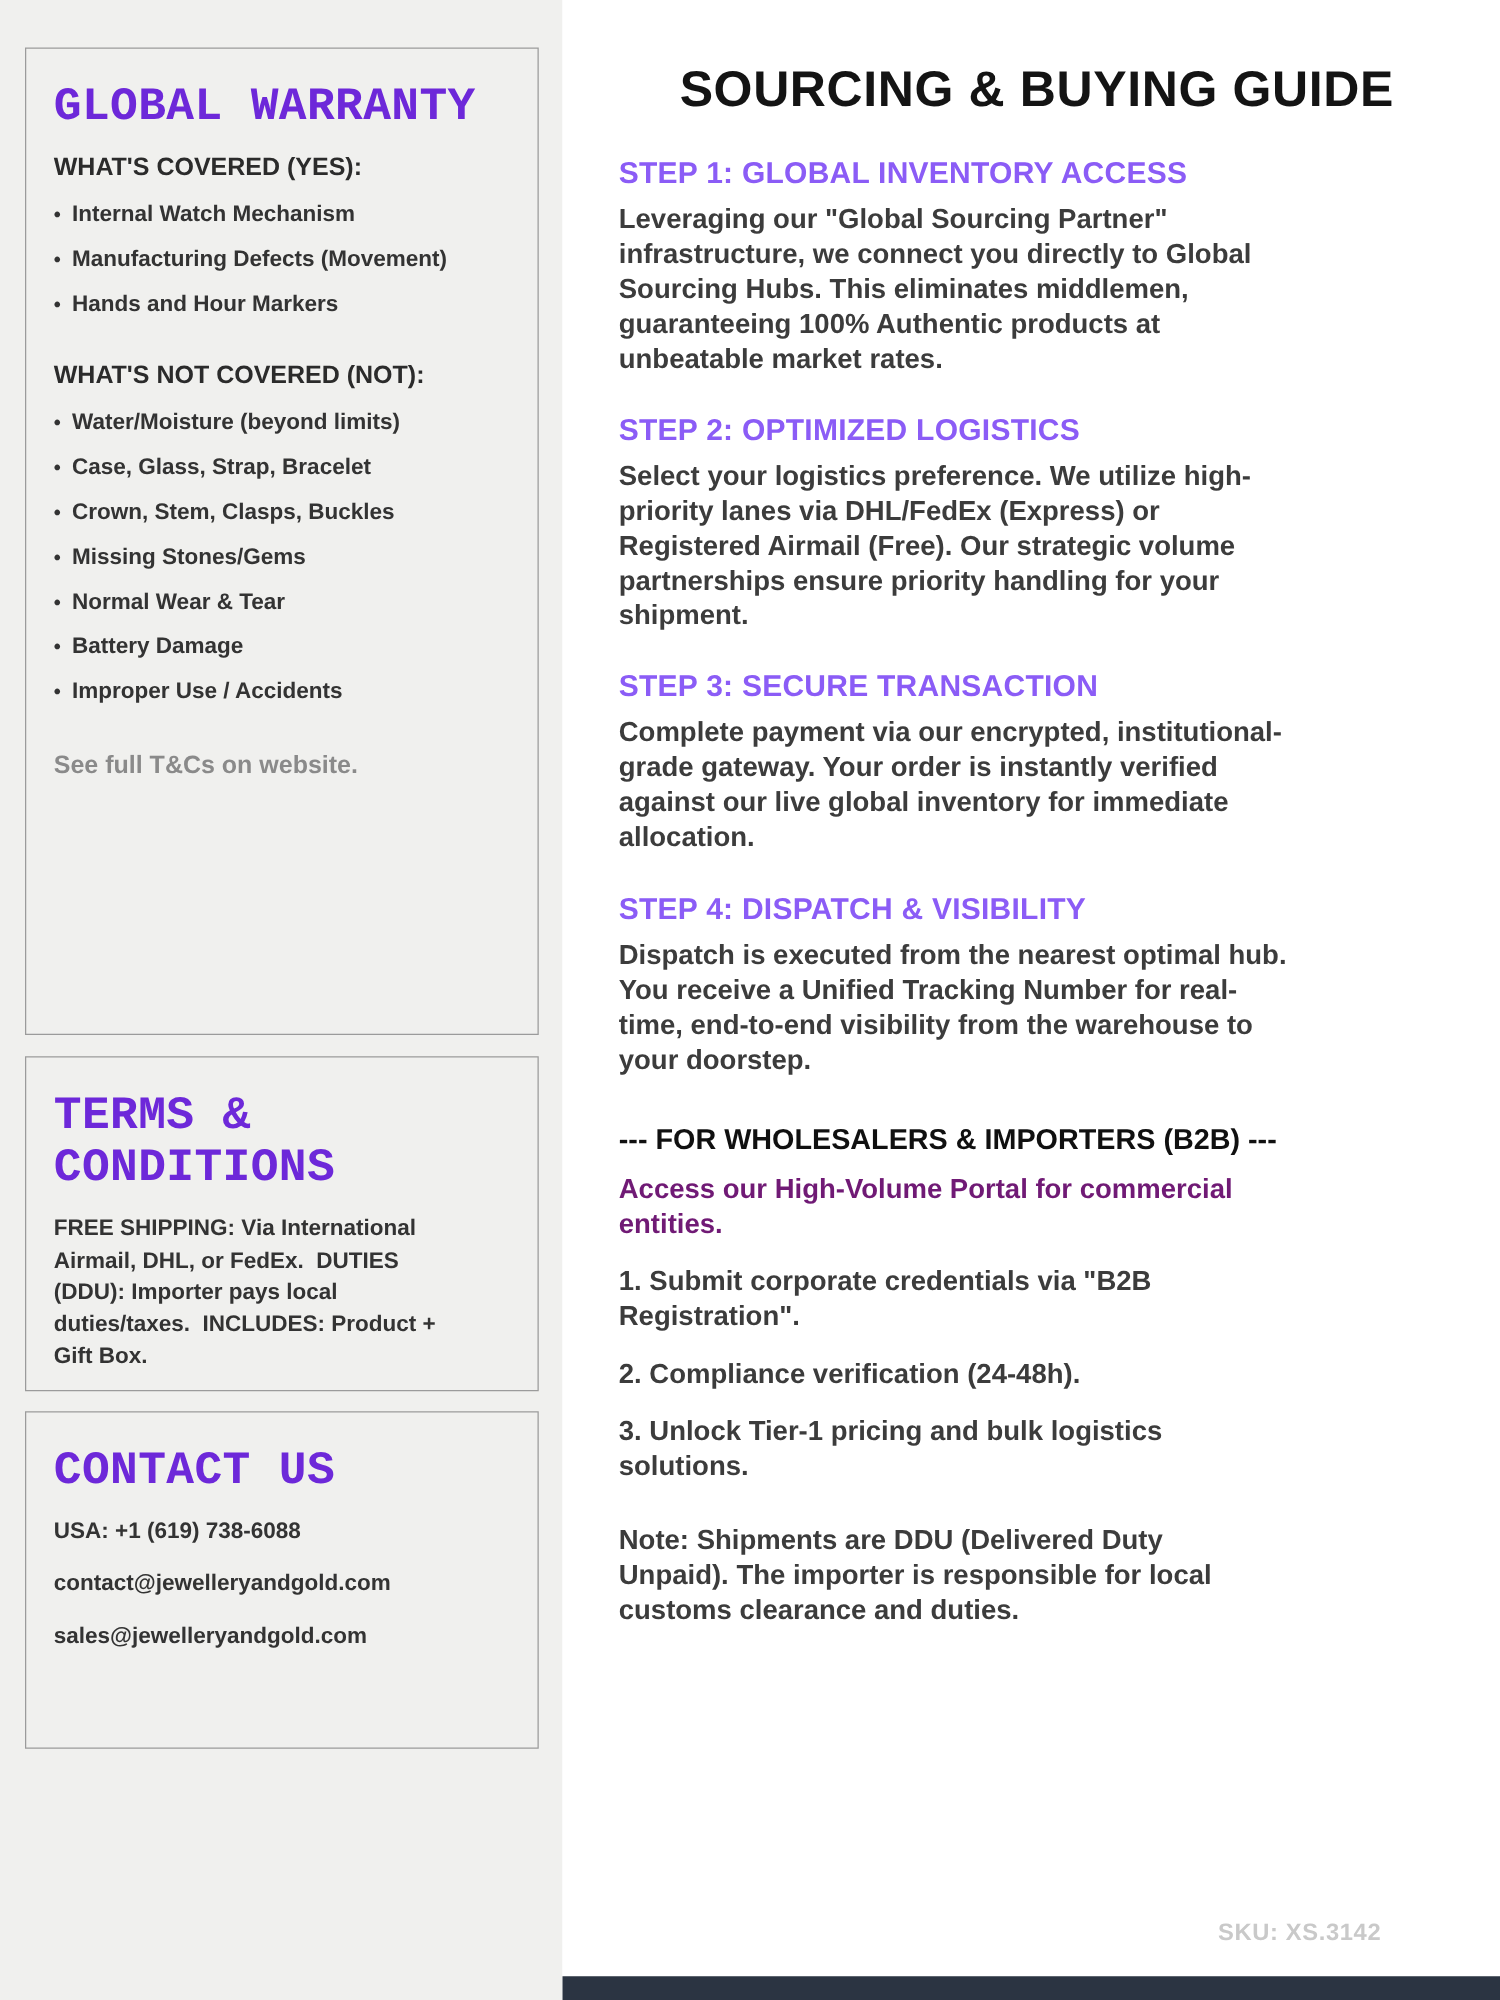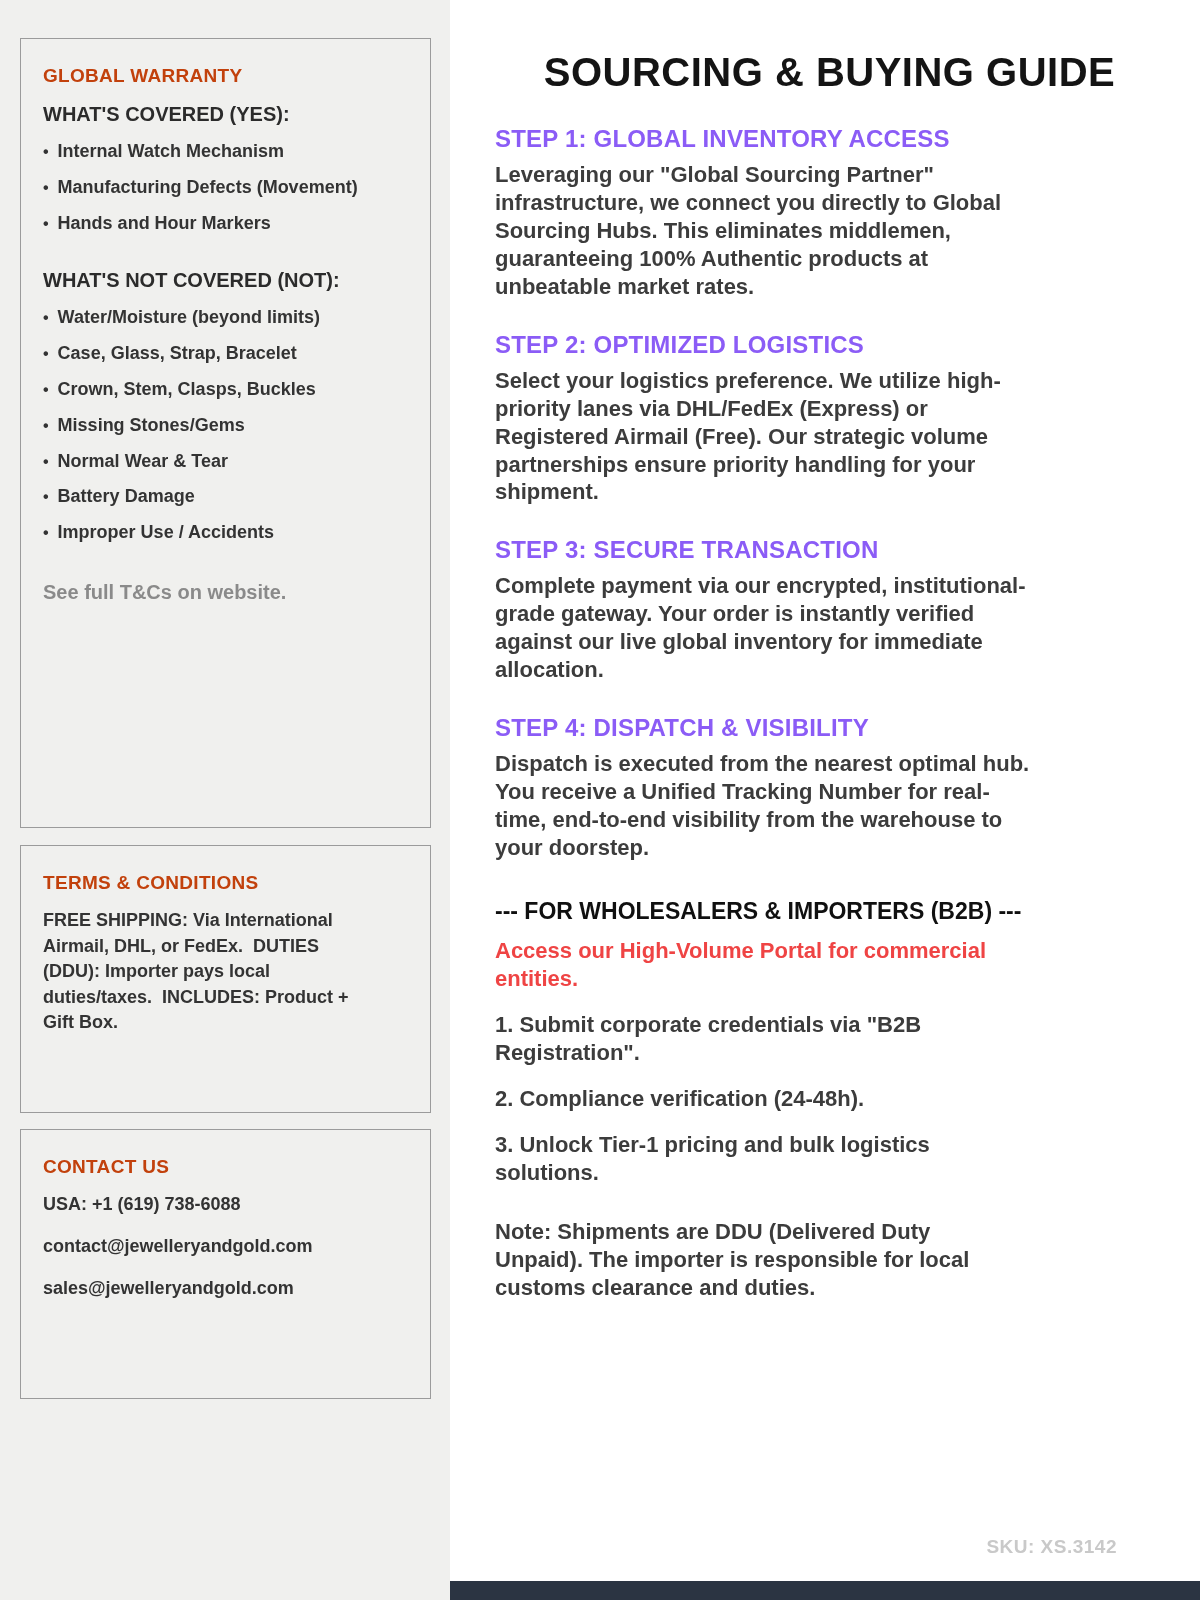--- a/index.html
+++ b/index.html
@@ -21,22 +21,23 @@
   .box {
     border: 1px solid #9b9b9b;
     background: #f0f0ee;
     padding: 26px 22px;
   }
   .box-warranty { height: 790px; }
   .box-terms    { height: 268px; margin-top: 17px; }
   .box-contact  { height: 270px; margin-top: 16px; }
 
   .box-title {
-    font-size: 19px; font-weight: 800; color: #c2410c;
+    font-size: 37px; font-weight: 800; color: #6d28d9;
     letter-spacing: 0.3px;
+    font-family: Liberation Mono, monospace;
   }
   .sub-title {
     font-size: 20px; font-weight: 800; color: #2b2b2b;
     margin-top: 16px;
   }
   .sub-title.second { margin-top: 36px; }
   .bullet {
     font-size: 18px; font-weight: 700; color: #333333;
     margin-top: 16px; line-height: 1.1;
   }
@@ -75,33 +76,33 @@
   }
   .step-body {
     font-size: 22px; font-weight: 600; color: #3c3c3c;
     line-height: 1.27; margin-top: 8px; max-width: 540px;
   }
   .b2b-heading {
     font-size: 23px; font-weight: 800; color: #101010;
     margin-top: 36px;
   }
   .b2b-intro {
-    font-size: 22px; font-weight: 600; color: #ef4444;
+    font-size: 22px; font-weight: 600; color: #701a75;
     line-height: 1.27; margin-top: 12px; max-width: 560px;
   }
   .b2b-item {
     font-size: 22px; font-weight: 600; color: #3c3c3c;
     line-height: 1.27; margin-top: 18px; max-width: 500px;
   }
   .b2b-note {
     font-size: 22px; font-weight: 600; color: #3c3c3c;
     line-height: 1.27; margin-top: 32px; max-width: 500px;
   }
   .sku {
-    position: absolute; right: 83px; bottom: 42px;
+    position: absolute; right: 95px; bottom: 42px;
     font-size: 19px; font-weight: 700; color: #c9c9c9;
     letter-spacing: 0.5px;
   }
   .footer-bar {
     position: absolute; left: 450px; right: 0; bottom: 0;
     height: 19px; background: #2b3442;
   }
 </style>
 </head>
 <body>

